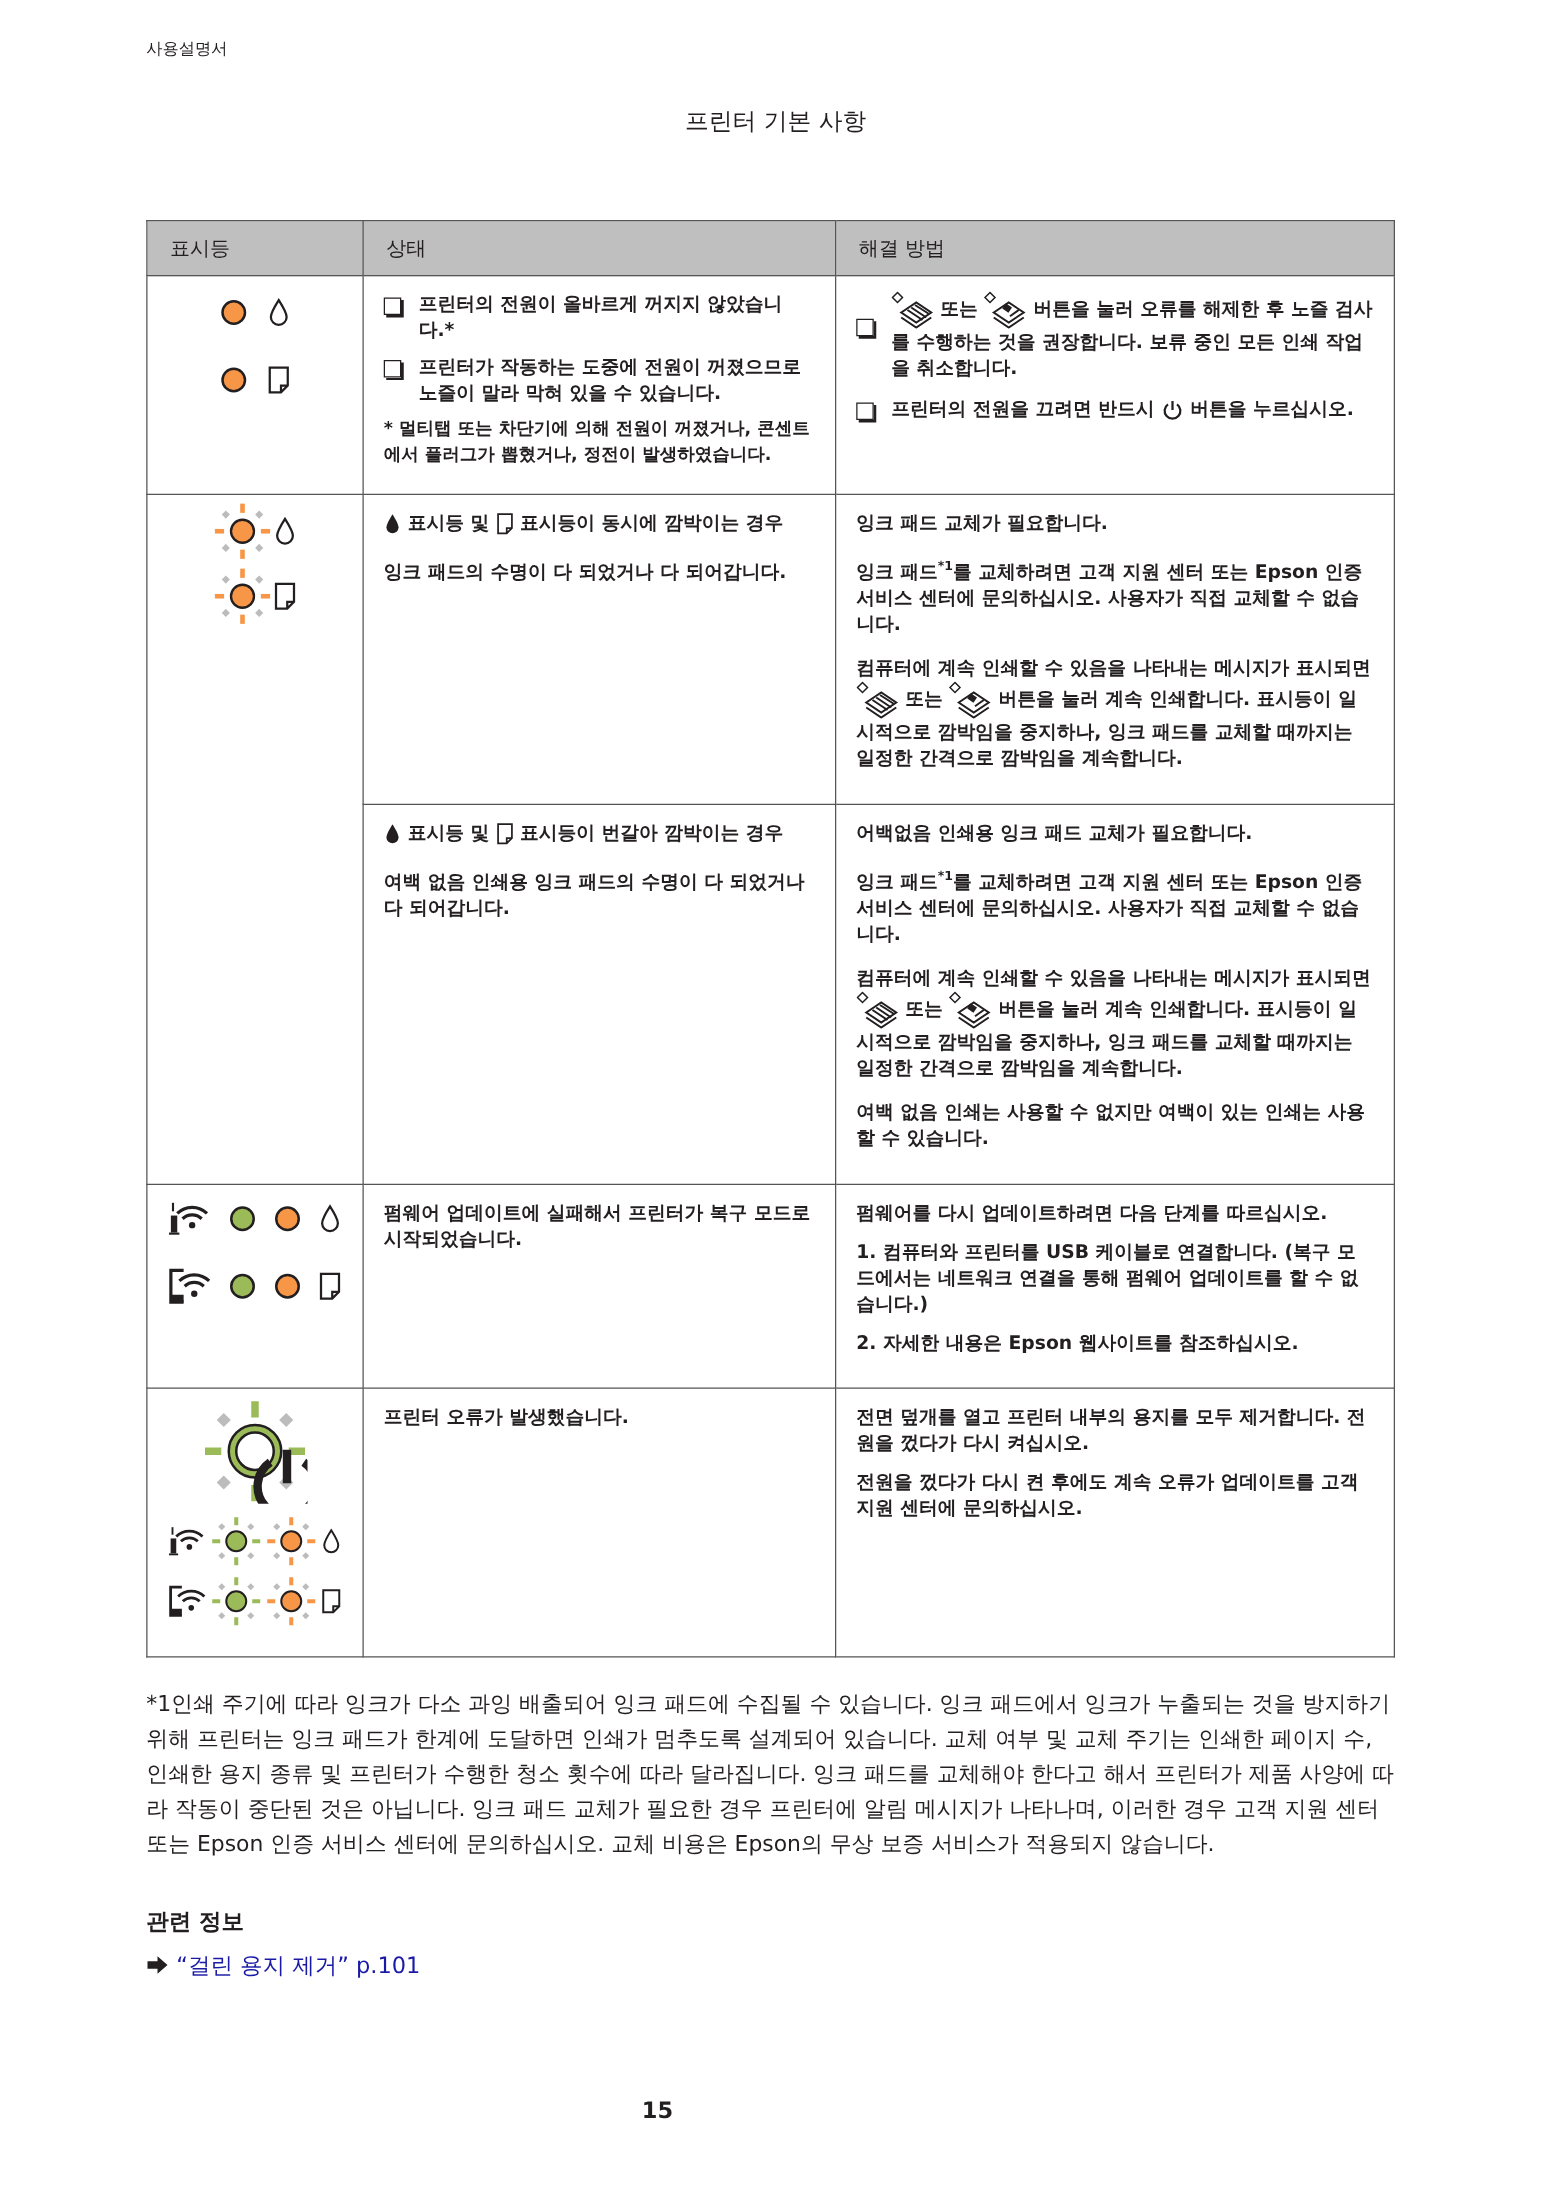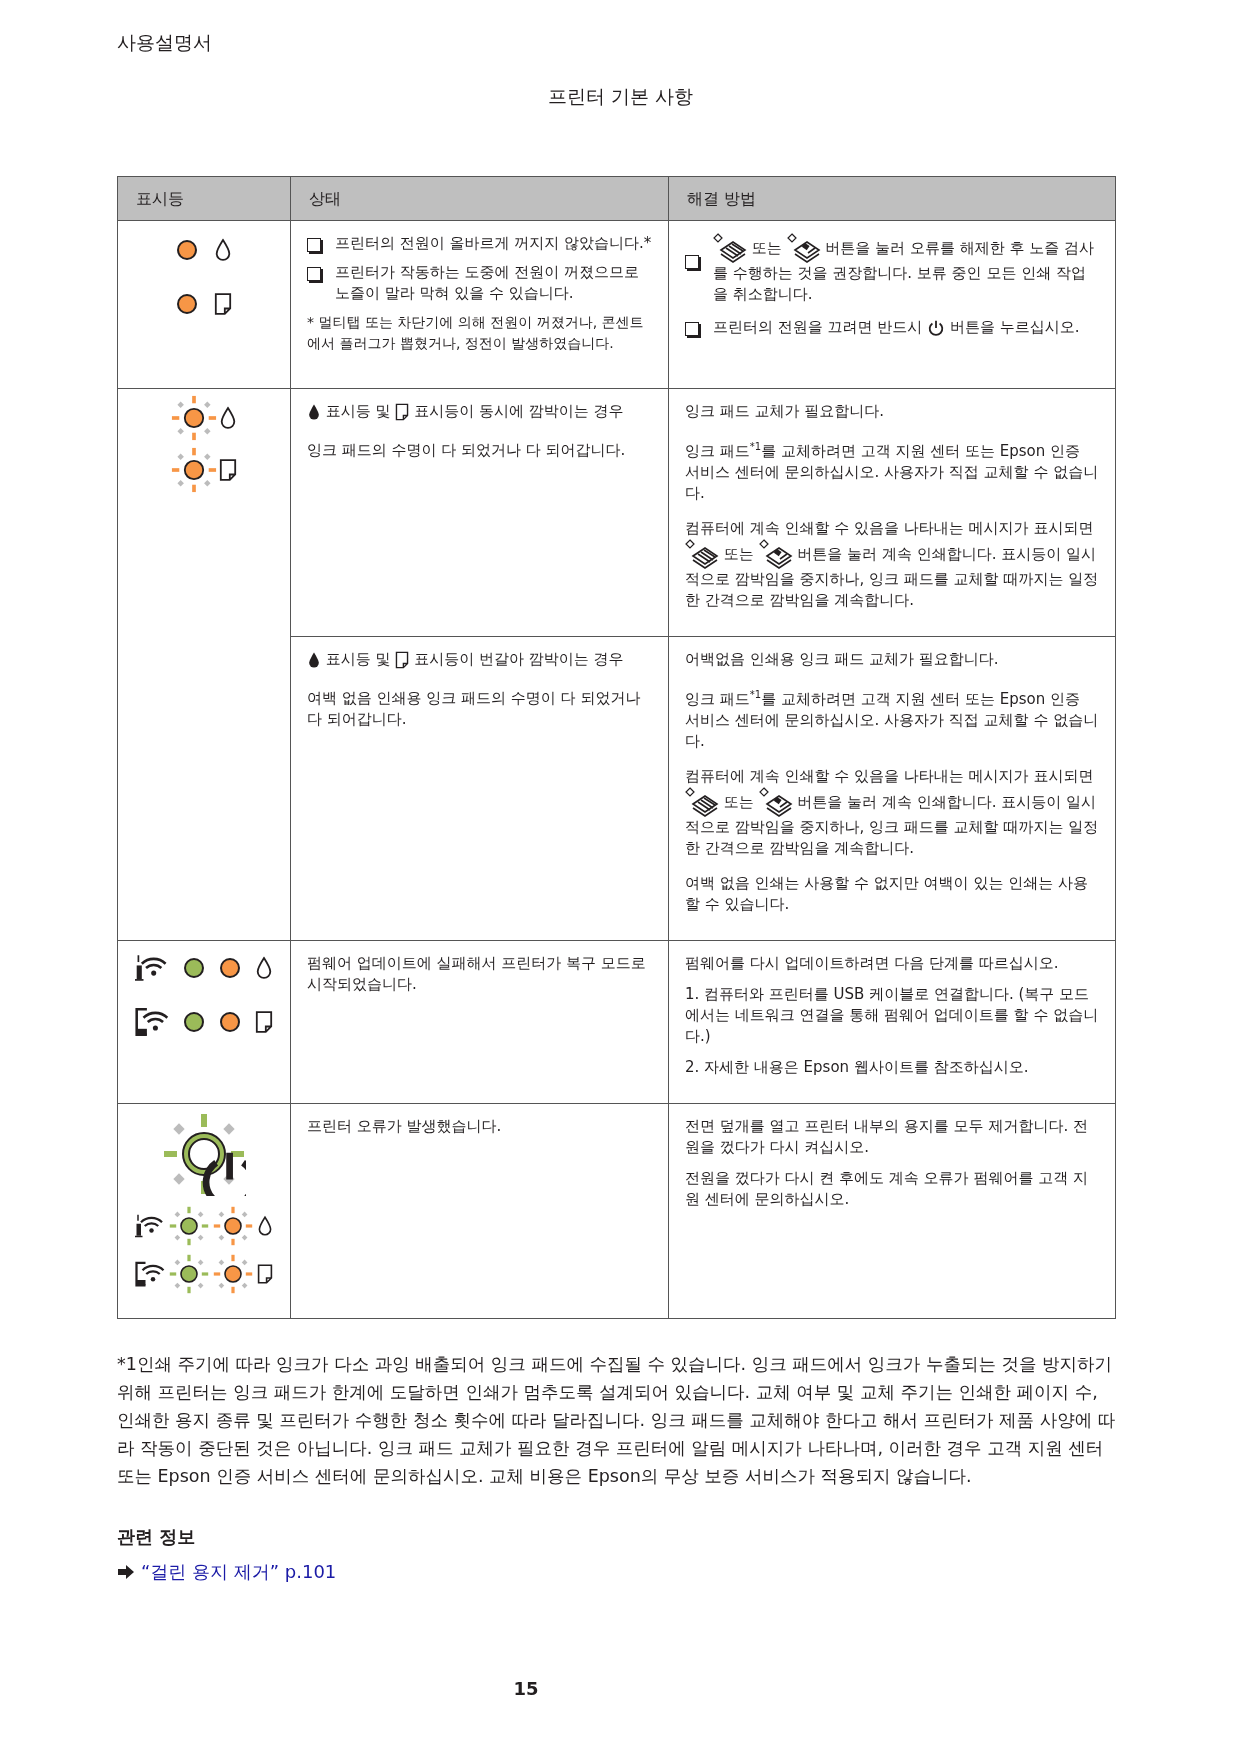--- a/index.html
+++ b/index.html
@@ -1,20 +1,20 @@
 <!DOCTYPE html>
 <html><head>
 <meta charset="utf-8">
 <style>
   html,body{margin:0;padding:0;background:#fff;}
   body{width:1241px;height:1755px;position:relative;font-family:"DejaVu Sans","Liberation Sans",sans-serif;color:#231f20;overflow:hidden;}
-  .doc-header{position:absolute;left:117px;top:30px;font-size:19px;}
+  .doc-header{position:absolute;left:117px;top:30px;font-size:13px;}
   .section-title{position:absolute;left:0;width:1241px;top:84px;text-align:center;font-size:19px;font-weight:normal;}
   table.lights{position:absolute;left:117px;top:176px;width:999px;border-collapse:collapse;font-size:15px;line-height:21px;}
-  table.lights th,table.lights td{border:1.3px solid #555;vertical-align:top;text-align:left;}
+  table.lights th,table.lights td{border:1.3px solid #555;vertical-align:top;text-align:left;font-weight:bold;}
   table.lights th{background:#bfbfbf;font-weight:normal;font-size:16px;height:43px;padding:0 18px;vertical-align:middle;}
   td.ind{width:137px;padding:0 17px;}
   td.st{width:345px;padding:12px 16px 10px 16px;}
   td.sol{padding:12px 16px 10px 16px;}
   p{margin:0 0 10px 0;}
   .bul{display:flex;gap:10px;margin-bottom:8px;}
   .bul .box{flex:0 0 auto;width:12px;height:12px;border:1px solid #231f20;box-shadow:2px 2px 0 #231f20;margin-top:5px;margin-right:4px;}
   .ico{display:inline-block;vertical-align:middle;}
   .led-row{display:flex;align-items:center;justify-content:flex-end;gap:8px;height:46px;}
   .sup{font-size:10px;vertical-align:super;}
@@ -354,21 +354,21 @@
                 <use href="#paper"></use>
               </svg>
           </div>
         </div>
       </td>
       <td class="st">
         <p>프린터 오류가 발생했습니다.</p>
       </td>
       <td class="sol">
         <p>전면 덮개를 열고 프린터 내부의 용지를 모두 제거합니다. 전원을 껐다가 다시 켜십시오.</p>
-        <p>전원을 껐다가 다시 켠 후에도 계속 오류가 펌웨어를 고객 지원 센터에 문의하십시오.</p>
+        <p>전원을 껐다가 다시 켠 후에도 계속 오류가 업데이트를 고객 지원 센터에 문의하십시오.</p>
       </td>
     </tr>
   </tbody>
 </table>
 
 <div class="footnote">*1인쇄 주기에 따라 잉크가 다소 과잉 배출되어 잉크 패드에 수집될 수 있습니다. 잉크 패드에서 잉크가 누출되는 것을 방지하기 위해 프린터는 잉크 패드가 한계에 도달하면 인쇄가 멈추도록 설계되어 있습니다. 교체 여부 및 교체 주기는 인쇄한 페이지 수, 인쇄한 용지 종류 및 프린터가 수행한 청소 횟수에 따라 달라집니다. 잉크 패드를 교체해야 한다고 해서 프린터가 제품 사양에 따라 작동이 중단된 것은 아닙니다. 잉크 패드 교체가 필요한 경우 프린터에 알림 메시지가 나타나며, 이러한 경우 고객 지원 센터 또는 Epson 인증 서비스 센터에 문의하십시오. 교체 비용은 Epson의 무상 보증 서비스가 적용되지 않습니다.</div>
 
 <div class="related-title">관련 정보</div>
 <div class="related-link">
   <svg width="18" height="16" viewBox="0 0 18 16">

